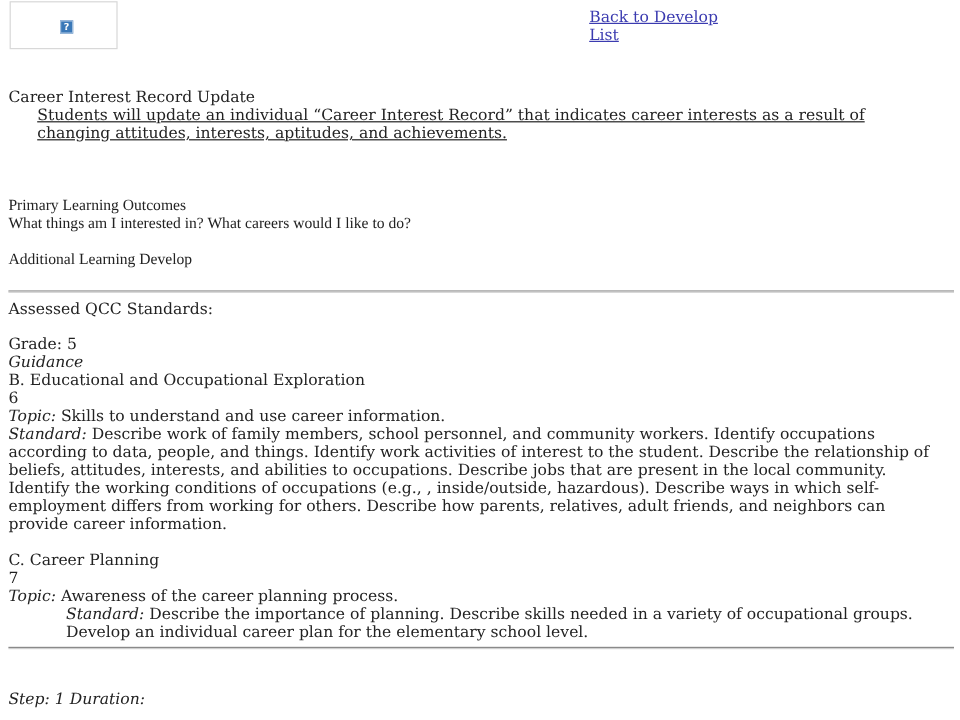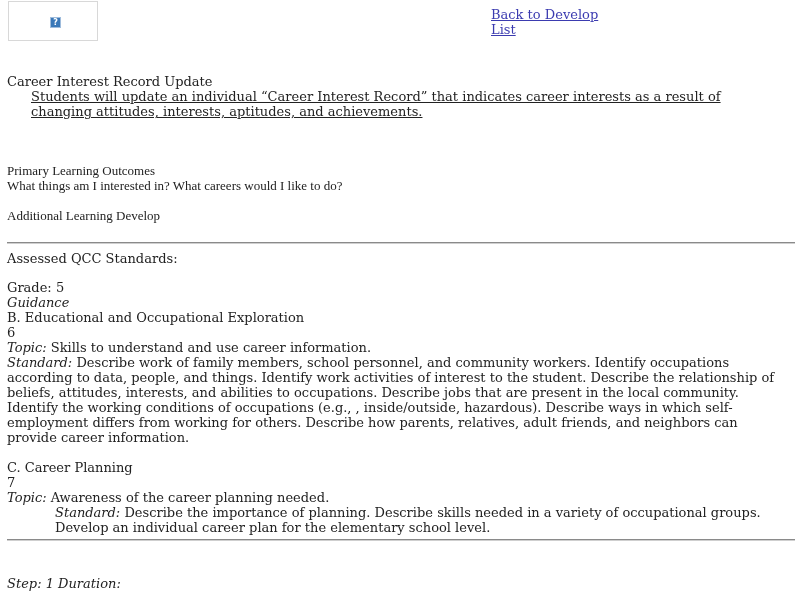--- a/index.html
+++ b/index.html
@@ -123,21 +123,21 @@
       <div>6</div>
       <div><em>Topic:</em><span> Skills to understand and use career information.</span></div>
       <div style="padding-right:8px;"><em>Standard:</em><span> Describe work of family members, school personnel, and community workers. Identify occupations according to data, people, and things. Identify work activities of interest to the student. Describe the relationship of beliefs, attitudes, interests, and abilities to occupations. Describe jobs that are present in the local community. Identify the working conditions of occupations (e.g., , inside/outside, hazardous). Describe ways in which self-employment differs from working for others. Describe how parents, relatives, adult friends, and neighbors can provide career information.</span></div>
     </div>
 
     <div style="height:15px;"></div>
 
     <div>
       <div>C. Career Planning</div>
       <div>7</div>
-      <div><em>Topic:</em><span> Awareness of the career planning needed.</span></div>
+      <div><em>Topic:</em><span> Awareness of the career planning process.</span></div>
       <div style="padding-right:8px;margin-left:48px;"><em>Standard:</em><span> Describe the importance of planning. Describe skills needed in a variety of occupational groups. Develop an individual career plan for the elementary school level.</span></div>
     </div>
   </div>
 
   <hr class="rule" style="top:539px;">
 
   <div class="block" style="top:547px;">
     <div style="height:29px;"></div>
     <div><em><span>Step:</span><span> 1 </span><span>Duration:</span></em></div>
   </div>

